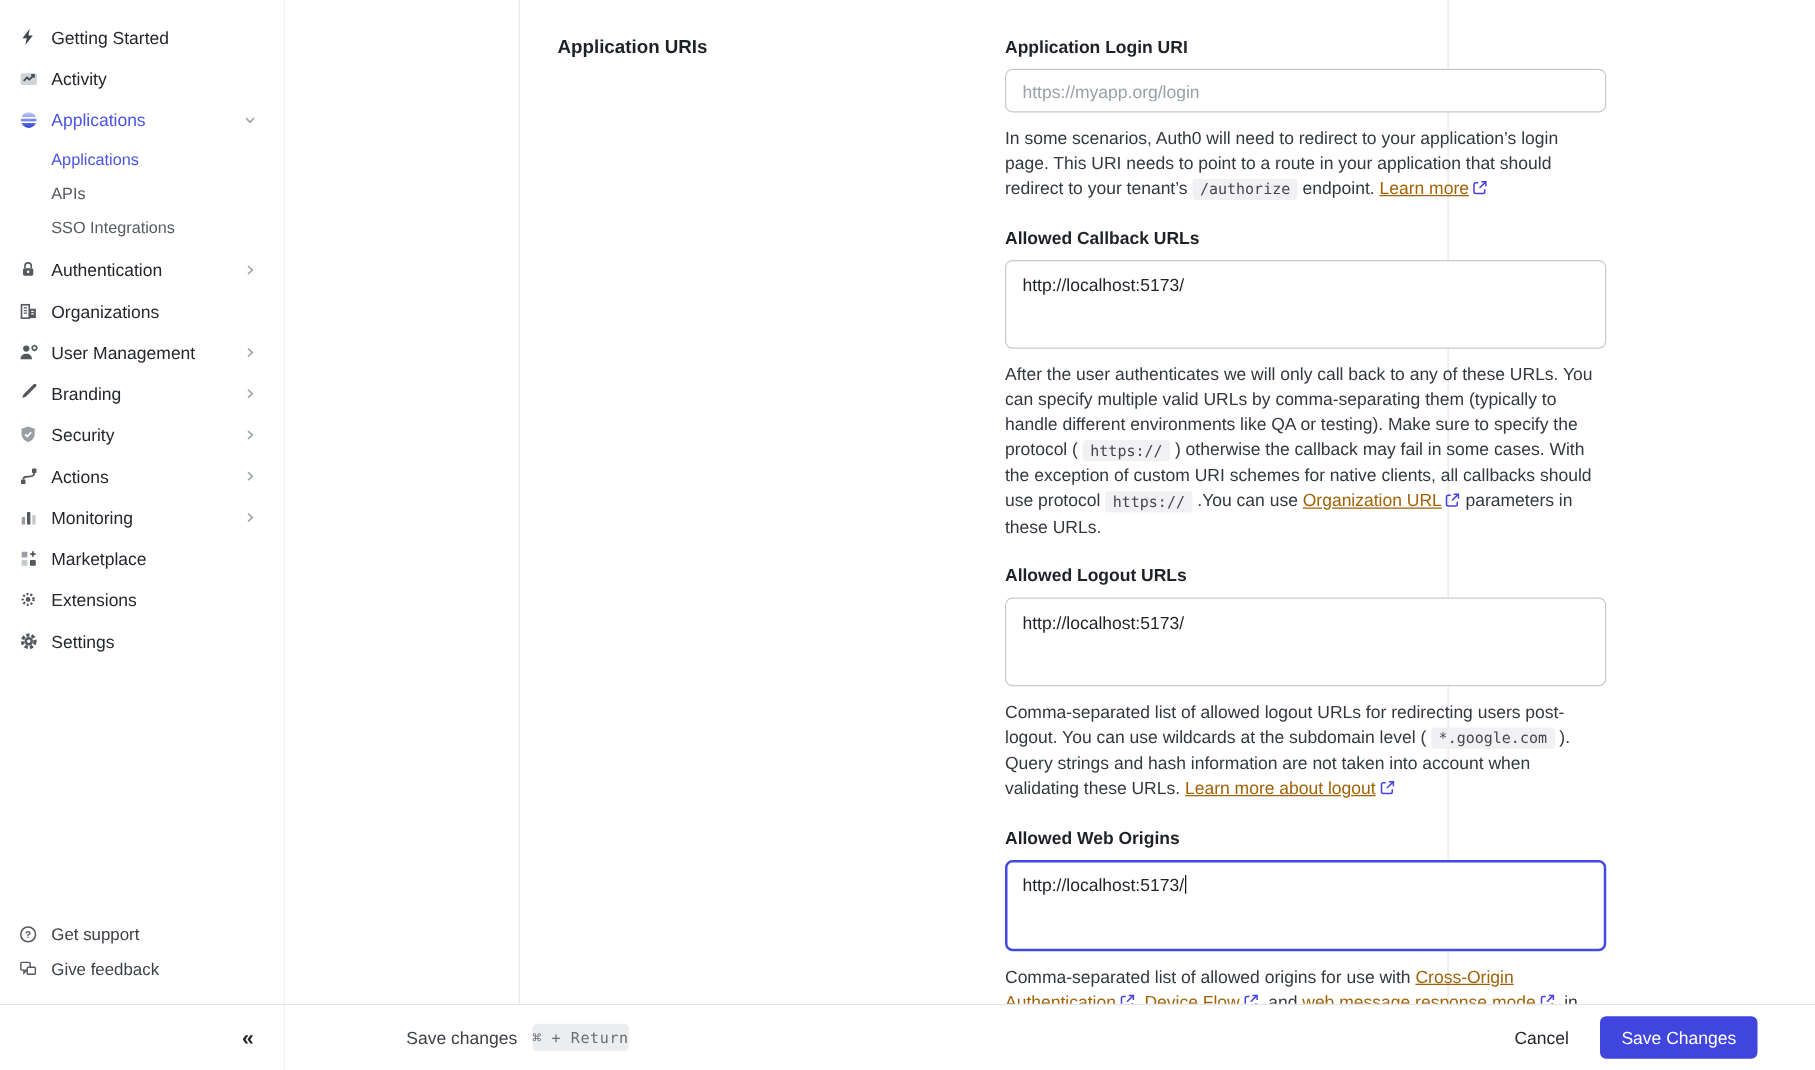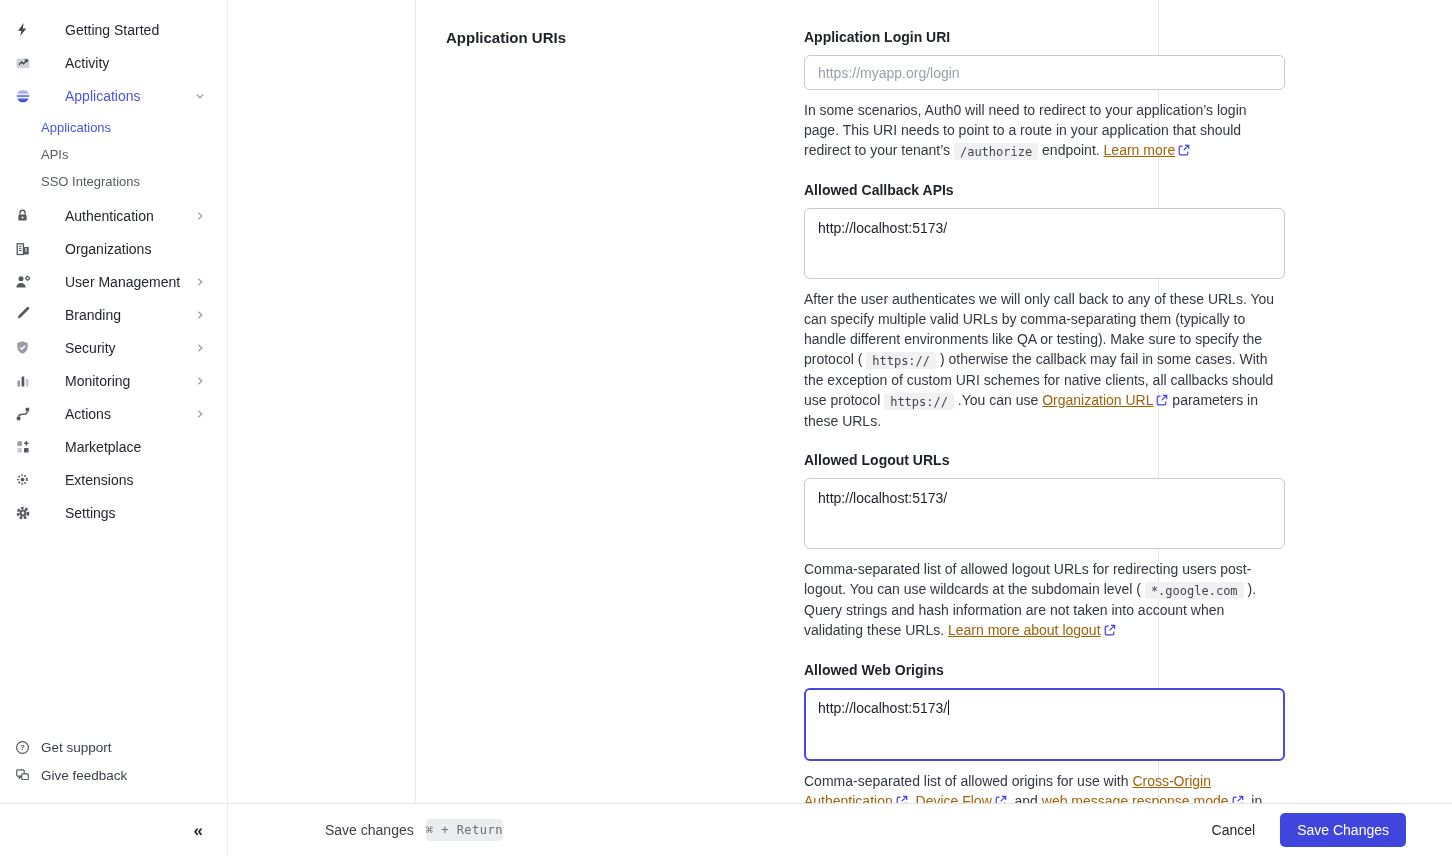--- a/index.html
+++ b/index.html
@@ -6,21 +6,21 @@
   html,body { width:1452px; height:856px; overflow:hidden; background:#fff;
     font-family:"Liberation Sans", sans-serif; color:#1e2127; }
 
   .app { display:flex; height:803px; }
 
   
   .sidebar { width:228px; flex:0 0 228px; border-right:1px solid #eceef0;
     position:relative; background:#fff; }
   .nav { padding-top:13px; }
   .nav-item { height:33px; display:flex; align-items:center; padding:0 14px;
-    cursor:pointer; position:relative;gap:24px; }
+    cursor:pointer; position:relative; }
   .nav-item .icon { width:17px; height:17px; margin-right:10px; display:flex;
     align-items:center; justify-content:center; flex:0 0 17px; }
   .nav-item .lbl { font-size:14px; font-weight:500; color:#23262d; }
   .nav-item.active .lbl { color:#4a54e1; }
   .nav-item .chev { position:absolute; right:22px; top:50%; transform:translateY(-50%);
     display:flex; }
   .sub-list { margin:2px 0 4px 0; }
   .sub-item { height:27px; display:flex; align-items:center; padding-left:41px;
     font-size:13px; color:#565a62; cursor:pointer; }
   .sub-item.active { color:#4a54e1; }
@@ -215,42 +215,42 @@
         <span class="chev">
           <svg width="10" height="10" viewBox="0 0 10 10">
               <path d="M3.4 1.8L6.8 5 3.4 8.2" stroke="#9aa0a8" stroke-width="1.3" fill="none"></path>
             </svg>
         </span>
       </div>
 
       <div class="nav-item">
         <span class="icon">
           <svg width="16" height="16" viewBox="0 0 16 16">
+              <rect x="10.6" y="1.8" width="3.6" height="3.6" rx="0.7" fill="#55585f"></rect>
+              <rect x="1.8" y="10.6" width="3.6" height="3.6" rx="0.7" fill="#55585f"></rect>
+              <path d="M12.4 5.4c0 2.7-2.1 2.8-4.4 2.8s-4.4.1-4.4 2.4" stroke="#55585f" stroke-width="1.4" fill="none"></path>
+            </svg>
+        </span>
+        <span class="lbl">Actions</span>
+        <span class="chev">
+          <svg width="10" height="10" viewBox="0 0 10 10">
+              <path d="M3.4 1.8L6.8 5 3.4 8.2" stroke="#9aa0a8" stroke-width="1.3" fill="none"></path>
+            </svg>
+        </span>
+      </div>
+
+      <div class="nav-item">
+        <span class="icon">
+          <svg width="16" height="16" viewBox="0 0 16 16">
               <rect x="2.4" y="7.6" width="2.7" height="6" rx="0.5" fill="#9a9da4"></rect>
               <rect x="6.6" y="3.6" width="2.7" height="10" rx="0.5" fill="#55585f"></rect>
               <rect x="10.8" y="6" width="2.7" height="7.6" rx="0.5" fill="#c6c9cd"></rect>
             </svg>
         </span>
         <span class="lbl">Monitoring</span>
-        <span class="chev">
-          <svg width="10" height="10" viewBox="0 0 10 10">
-              <path d="M3.4 1.8L6.8 5 3.4 8.2" stroke="#9aa0a8" stroke-width="1.3" fill="none"></path>
-            </svg>
-        </span>
-      </div>
-
-      <div class="nav-item">
-        <span class="icon">
-          <svg width="16" height="16" viewBox="0 0 16 16">
-              <rect x="10.6" y="1.8" width="3.6" height="3.6" rx="0.7" fill="#55585f"></rect>
-              <rect x="1.8" y="10.6" width="3.6" height="3.6" rx="0.7" fill="#55585f"></rect>
-              <path d="M12.4 5.4c0 2.7-2.1 2.8-4.4 2.8s-4.4.1-4.4 2.4" stroke="#55585f" stroke-width="1.4" fill="none"></path>
-            </svg>
-        </span>
-        <span class="lbl">Actions</span>
         <span class="chev">
           <svg width="10" height="10" viewBox="0 0 10 10">
               <path d="M3.4 1.8L6.8 5 3.4 8.2" stroke="#9aa0a8" stroke-width="1.3" fill="none"></path>
             </svg>
         </span>
       </div>
 
       <div class="nav-item">
         <span class="icon">
           <svg width="16" height="16" viewBox="0 0 16 16">
@@ -322,21 +322,21 @@
           <div class="field-label">Application Login URI</div>
           <input class="text-input" type="text" placeholder="https://myapp.org/login" style="">
           <p class="desc">In some scenarios, Auth0 will need to redirect to your application’s login page. This URI needs to point to a route in your application that should redirect to your tenant’s <code>/authorize</code> endpoint. <a href="#">Learn more</a><span class="ext"><svg width="12" height="12" viewBox="0 0 12 12">
                   <path d="M4.6 2.2H2.6c-.8 0-1.4.6-1.4 1.4v5.8c0 .8.6 1.4 1.4 1.4h5.8c.8 0 1.4-.6 1.4-1.4v-2" fill="none" stroke="currentColor" stroke-width="1.2"></path>
                   <path d="M7 1.3h3.7V5" fill="none" stroke="currentColor" stroke-width="1.2"></path>
                   <path d="M10.5 1.5L5.6 6.4" fill="none" stroke="currentColor" stroke-width="1.2"></path>
                 </svg></span></p>
         </div>
 
         <div class="field-group">
-          <div class="field-label">Allowed Callback APIs</div>
+          <div class="field-label">Allowed Callback URLs</div>
           <textarea class="textarea h71" style="">http://localhost:5173/</textarea>
           <p class="desc">After the user authenticates we will only call back to any of these URLs. You can specify multiple valid URLs by comma-separating them (typically to handle different environments like QA or testing). Make sure to specify the protocol ( <code>https://</code> ) otherwise the callback may fail in some cases. With the exception of custom URI schemes for native clients, all callbacks should use protocol <code>https://</code> .You can use <a href="#">Organization URL</a><span class="ext"><svg width="12" height="12" viewBox="0 0 12 12">
                   <path d="M4.6 2.2H2.6c-.8 0-1.4.6-1.4 1.4v5.8c0 .8.6 1.4 1.4 1.4h5.8c.8 0 1.4-.6 1.4-1.4v-2" fill="none" stroke="currentColor" stroke-width="1.2"></path>
                   <path d="M7 1.3h3.7V5" fill="none" stroke="currentColor" stroke-width="1.2"></path>
                   <path d="M10.5 1.5L5.6 6.4" fill="none" stroke="currentColor" stroke-width="1.2"></path>
                 </svg></span> parameters in these URLs.</p>
         </div>
 
         <div class="field-group">
           <div class="field-label">Allowed Logout URLs</div>

